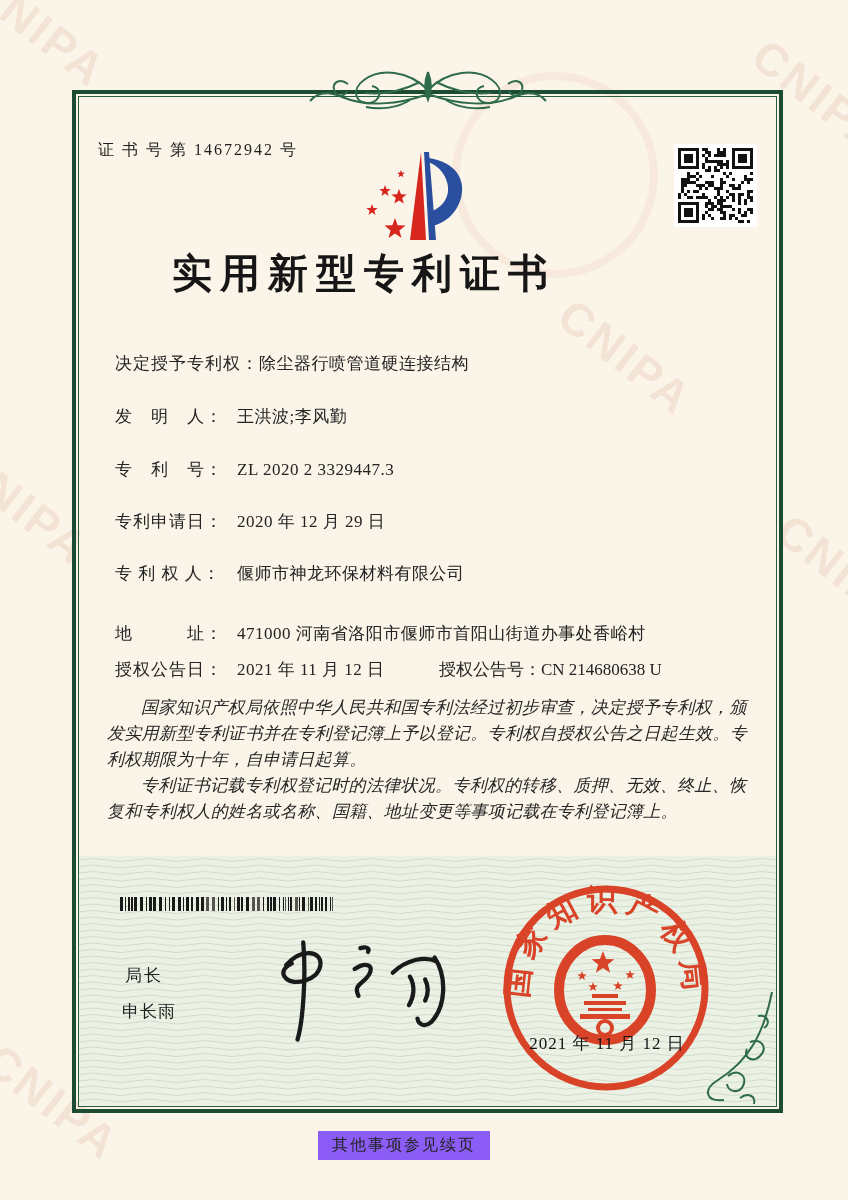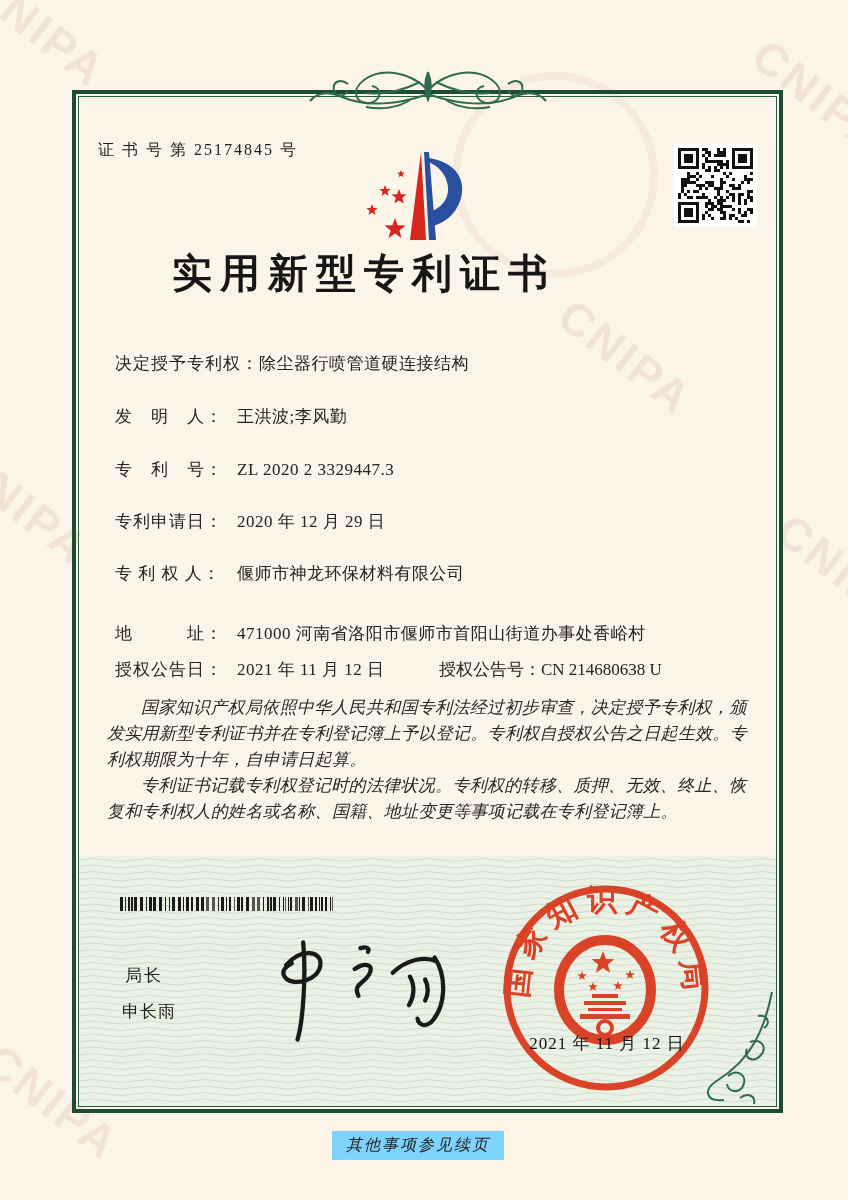--- a/index.html
+++ b/index.html
@@ -52,22 +52,22 @@
   .director-title{ position:absolute; left:125px; top:964px; z-index:5; font-family:"Liberation Sans","DejaVu Sans",sans-serif; font-size:17px; color:#222; letter-spacing:2px;text-align:center;}
   .director-name{ position:absolute; left:122px; top:1000px; z-index:5; font-family:Liberation Sans, sans-serif; font-size:17px; color:#222; letter-spacing:1px;}
   .signature{ position:absolute; left:248px; top:936px; z-index:6; }
   .seal{ position:absolute; left:500px; top:882px; z-index:6; opacity:0.95; }
   .seal-date{
     position:absolute; left:493px; top:1032px; width:228px; z-index:7; text-align:center;
     font-size:17px; letter-spacing:1px; color:#141414;
   }
   .page-info{ position:absolute; left:0; top:1090px; width:848px; z-index:5; text-align:center; font-size:15px; letter-spacing:1px; color:#2a2a2a; }
   .continuation{
-    position:absolute; left:332px; top:1131px; z-index:5; background:#7dd3fc;
-    padding:4px 14px; font-size:16px; font-style:italic; letter-spacing:2px; color:#242424;
+    position:absolute; left:318px; top:1131px; z-index:5; background:#8b5cf6;
+    padding:4px 14px; font-size:16px; letter-spacing:2px; color:#242424;
   }
 </style>
 </head>
 <body>
 
 <div class="page">
 
   <div class="wm" style="left:-38px; top:2px;">CNIPA</div>
   <div class="wm" style="left:548px; top:330px;">CNIPA</div>
   <div class="wm" style="left:-55px; top:480px;">CNIPA</div>
@@ -141,21 +141,21 @@
   <svg class="ornament" style="left:688px; top:986px;" width="92" height="122" viewBox="0 0 92 122">
     <g stroke="#2e6b49" fill="none" stroke-width="2">
       <path d="M84,6 C76,46 62,74 30,94 C14,104 18,116 36,114"></path>
       <path d="M62,56 c12,-4 18,6 10,14 c-7,7 -17,2 -13,-7"></path>
       <path d="M40,90 c10,-8 20,0 15,10 c-4,8 -15,6 -16,-2"></path>
       <path d="M70,30 c10,-2 13,8 6,12"></path>
       <path d="M52,112 c8,-6 16,-2 14,6"></path>
     </g>
   </svg>
 
-  <div class="cert-no">证 书 号 第 25174845 号</div>
+  <div class="cert-no">证 书 号 第 14672942 号</div>
 
   <svg class="logo" width="132" height="102" viewBox="0 0 132 102">
     <polygon fill="#d7261d" points="43.0,24.0 44.0,26.6 46.8,26.8 44.6,28.5 45.4,31.2 43.0,29.7 40.6,31.2 41.4,28.5 39.2,26.8 42.0,26.6"></polygon>
     <polygon fill="#d7261d" points="27.0,39.0 28.5,43.0 32.7,43.1 29.4,45.8 30.5,49.9 27.0,47.5 23.5,49.9 24.6,45.8 21.3,43.1 25.5,43.0"></polygon>
     <polygon fill="#d7261d" points="14.0,58.0 15.5,62.0 19.7,62.1 16.4,64.8 17.5,68.9 14.0,66.5 10.5,68.9 11.6,64.8 8.3,62.1 12.5,62.0"></polygon>
     <polygon fill="#d7261d" points="41.0,43.0 43.0,48.3 48.6,48.5 44.2,52.0 45.7,57.5 41.0,54.4 36.3,57.5 37.8,52.0 33.4,48.5 39.0,48.3"></polygon>
     <polygon fill="#d7261d" points="37.0,72.0 39.7,79.3 47.5,79.6 41.4,84.4 43.5,91.9 37.0,87.6 30.5,91.9 32.6,84.4 26.5,79.6 34.3,79.3"></polygon>
     <polygon points="63,6 52,94 68,94" fill="#d7261d"></polygon>
     <polygon points="66,6 71,6 78,94 71,94" fill="#2a4f9f"></polygon>
     <path d="M71,12 C98,16 108,34 103,52 C98,70 84,78 74,80 L72,66 C86,61 93,49 89,36 C86,25 78,19 70,16 Z" fill="#2a4f9f"></path>

